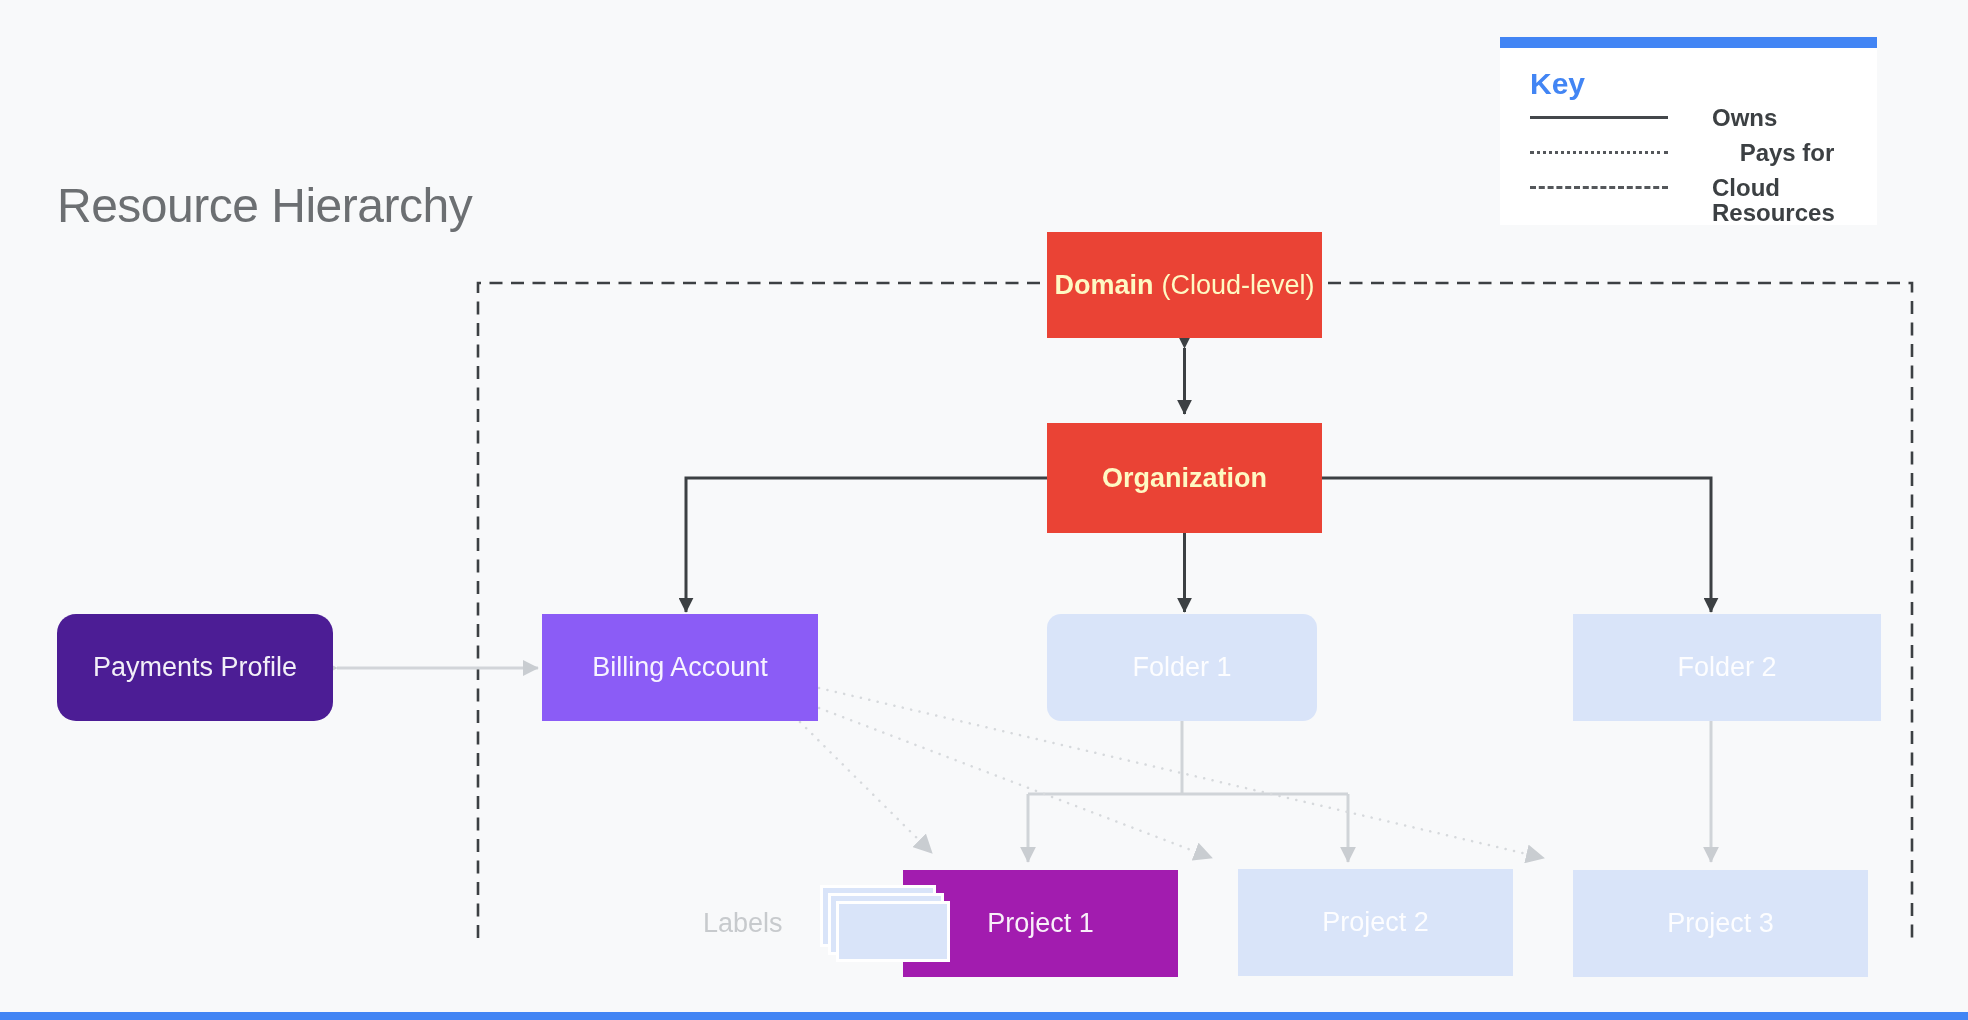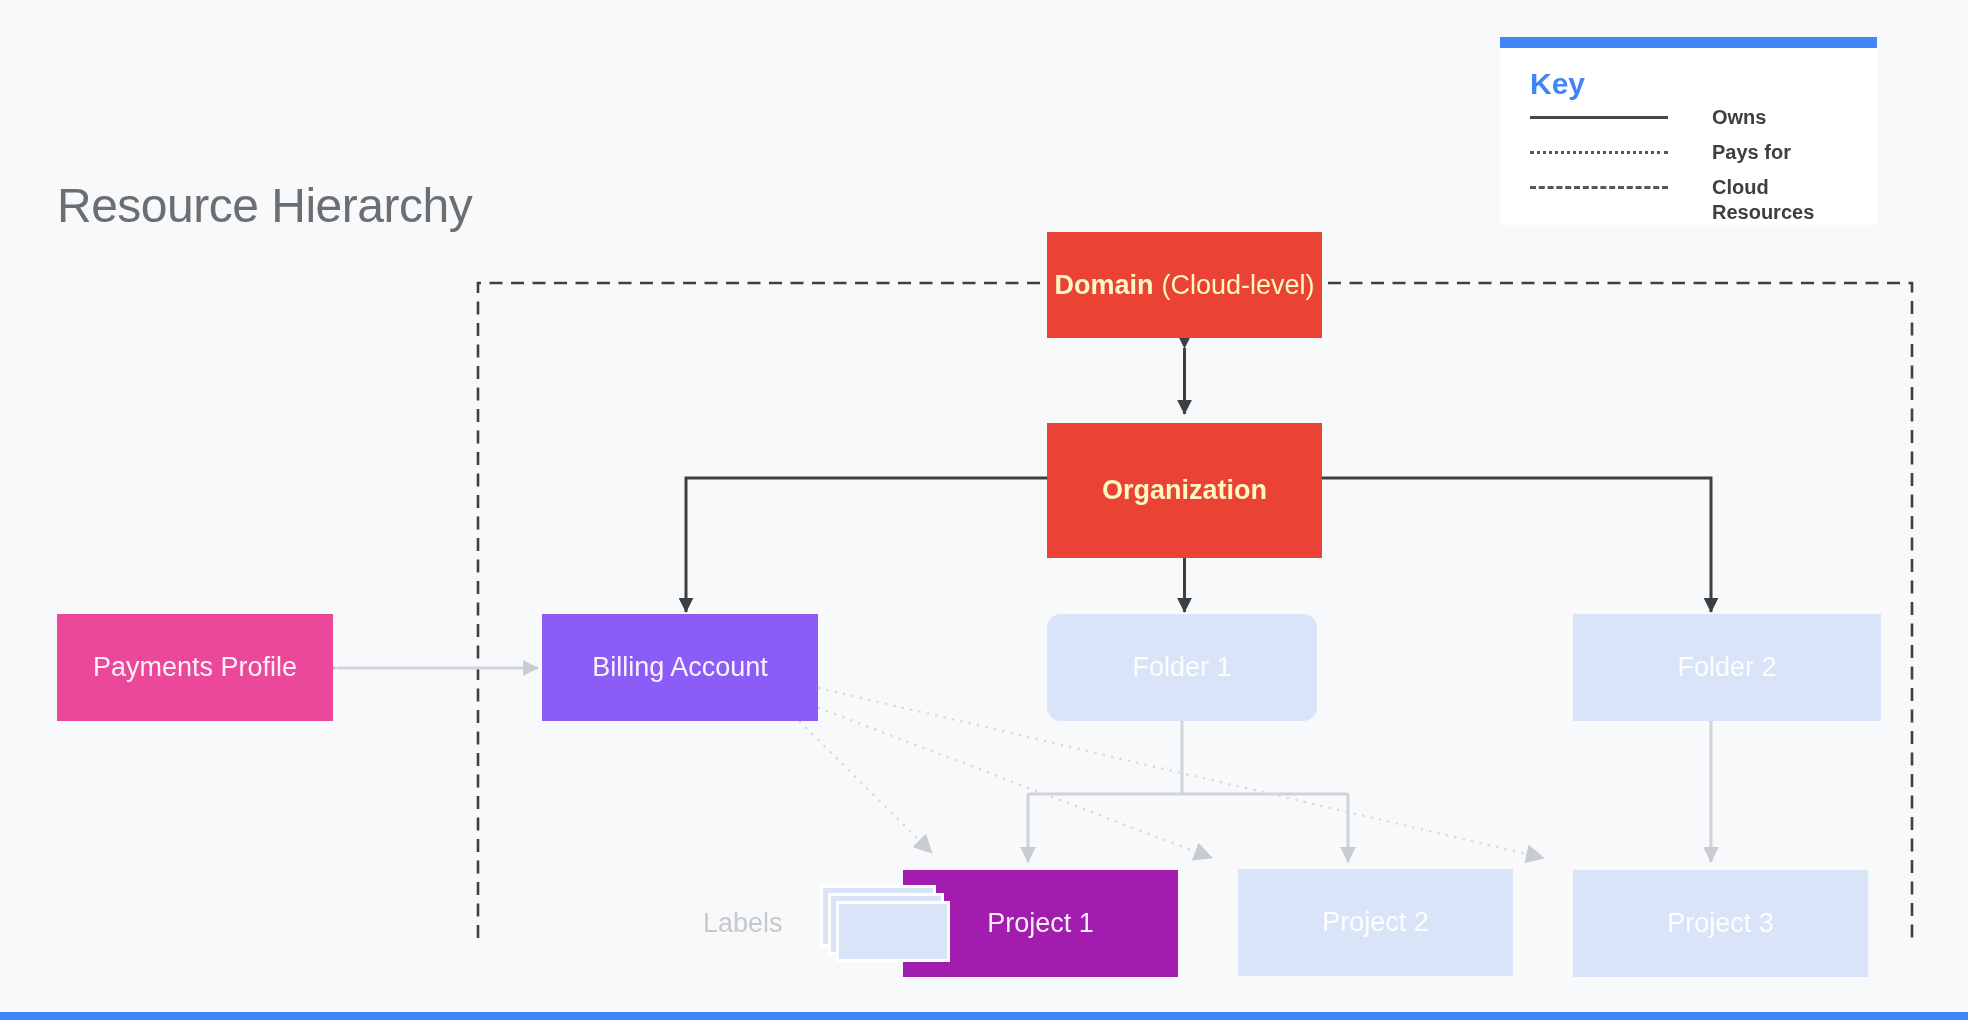--- a/index.html
+++ b/index.html
@@ -23,21 +23,21 @@
     display:flex;align-items:center;justify-content:center;
     font-size:27px;color:rgba(255,255,255,0.93);
     text-align:center;white-space:nowrap;
   }
   .node.red{color:#fef9c3;}
   .node.red .b{font-weight:bold;}
   .node.red .sfx{margin-left:8px;font-weight:normal;}
   .node.org{font-weight:bold;}
 
   #n-domain       {left:1047px;top:232px;width:275px;height:106px;}
-  #n-organization {left:1047px;top:423px;width:275px;height:135px;}
+  #n-organization {left:1047px;top:423px;width:275px;height:110px;}
   #n-payments     {left:57px;  top:614px;width:276px;height:107px;}
   #n-billing      {left:542px; top:614px;width:276px;height:107px;}
   #n-folder1      {left:1047px;top:614px;width:270px;height:107px;}
   #n-folder2      {left:1573px;top:614px;width:308px;height:107px;}
   #n-project1     {left:903px; top:870px;width:275px;height:107px;}
   #n-project2     {left:1238px;top:869px;width:275px;height:107px;}
   #n-project3     {left:1573px;top:870px;width:295px;height:107px;}
 
   
   .labels-caption{
@@ -61,24 +61,24 @@
   .legend-title{
     position:absolute;left:30px;top:30px;
     font-size:30px;font-weight:bold;color:#4285F4;
   }
   .swatch{position:absolute;left:30px;width:138px;height:0;}
   .swatch.solid {top:79px;border-top:3px solid #44474B;}
   .swatch.dotted{top:114px;border-top:3px dotted #54575B;}
   .swatch.dashed{top:149px;border-top:3px dashed #54575B;}
   .legend-label{
     position:absolute;left:212px;width:150px;
-    font-size:20px;font-weight:bold;color:#3C4043;line-height:25px;
+    font-size:24px;font-weight:bold;color:#3C4043;line-height:25px;
   }
   #ll-0{top:68px;}
-  #ll-1{top:103px;}
+  #ll-1{top:103px;text-align:center;}
   #ll-2{top:138px;}
 
   .bottom-bar{position:absolute;left:0;top:1012px;width:1968px;height:8px;z-index:5;}
 </style>
 </head>
 <body style="background: rgb(248, 249, 250);">
 
 <div class="stage">
 
   <svg class="connectors" width="1968" height="1020" viewBox="0 0 1968 1020">
@@ -122,21 +122,21 @@
 
   <div class="node red" id="n-domain" style="background: rgb(234, 67, 53);">
     <span class="b">Domain</span>
     <span class="sfx">(Cloud-level)</span>
   </div>
 
   <div class="node red org" id="n-organization" style="background: rgb(234, 67, 53);">
     <span>Organization</span>
   </div>
 
-  <div class="node" id="n-payments" style="background: #ec4899;">
+  <div class="node" id="n-payments" style="background: #4c1d95; border-radius: 19px;">
     <span>Payments Profile</span>
   </div>
 
   <div class="node" id="n-billing" style="background: #8b5cf6;">
     <span>Billing Account</span>
   </div>
 
   <div class="node" id="n-folder1" style="background: rgb(217, 228, 249); border-radius: 14px;">
     <span>Folder 1</span>
   </div>

